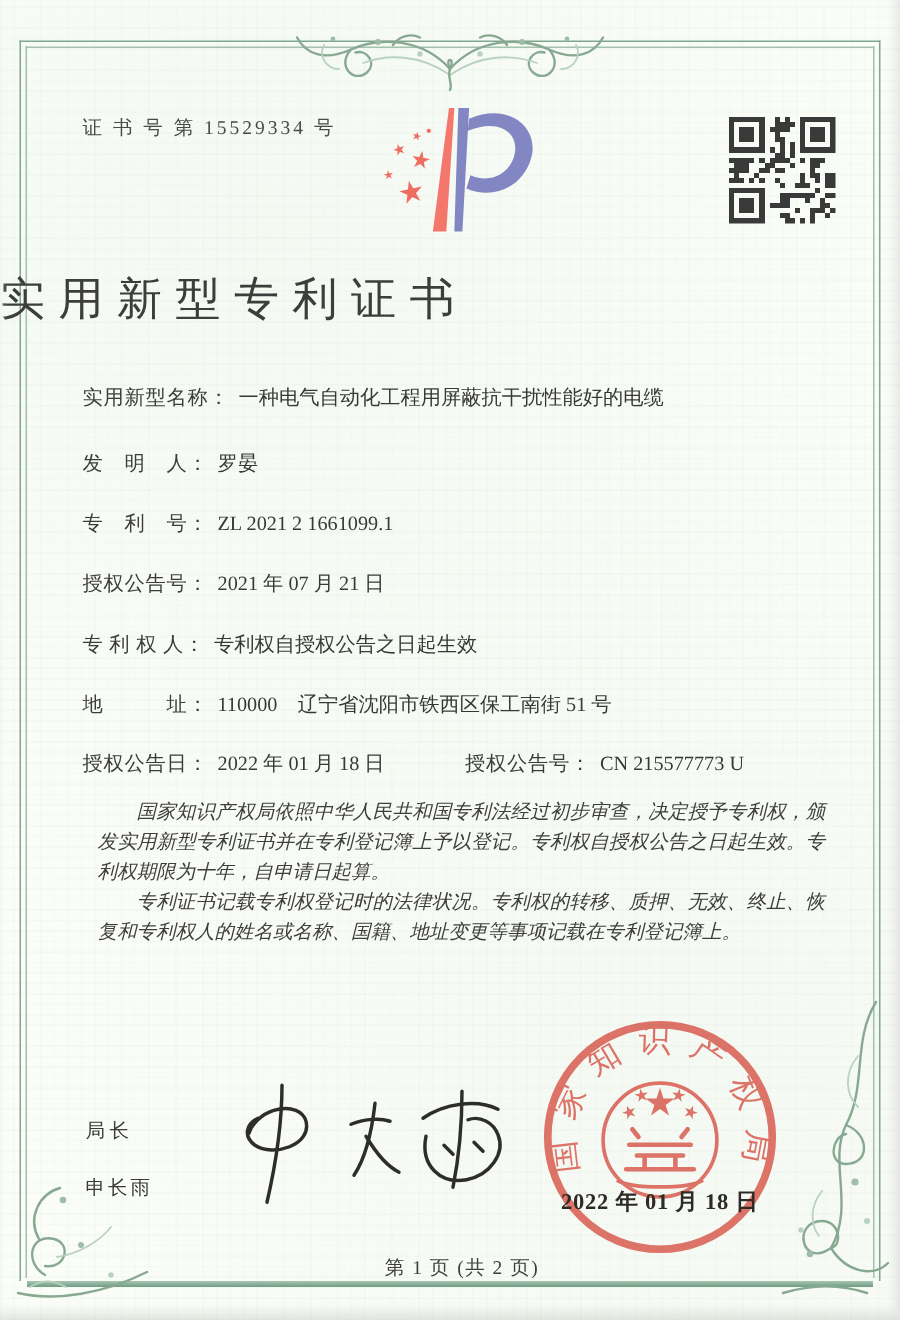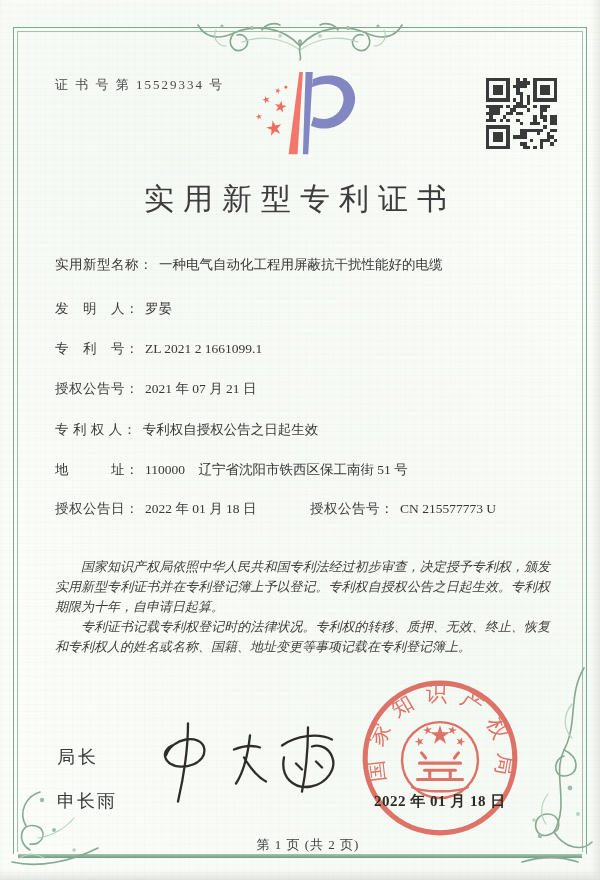--- a/index.html
+++ b/index.html
@@ -19,30 +19,30 @@
     border:1px solid #7fa690;border-bottom:none;}
   .frame-inner{position:absolute;left:17px;top:31px;right:17px;bottom:28px;
     border:1px solid #a3c1ad;border-bottom:none;}
   .bottom-rule{position:absolute;left:18px;right:18px;top:854px;height:4px;
     background:linear-gradient(#a8c6b2,#6f9c84);}
   .ornament{position:absolute;pointer-events:none;}
   .cert-no{position:absolute;left:55px;top:76px;font-size:13px;letter-spacing:2px;color:#4a4a4a;}
   .logo{position:absolute;left:238px;top:72px;width:128px;height:94px;}
   .qr{position:absolute;left:486px;top:78px;width:71px;height:71px;}
   .qr svg{width:100%;height:100%;}
-  .title{position:absolute;left:0;right:0;top:179px;text-align:center;
+  .title{position:absolute;left:0;right:0;top:179px;
     font-size:30px;letter-spacing:9px;color:#3d3d3d;font-weight:500;}
   .row{position:absolute;left:55px;right:48px;font-size:13.5px;line-height:1.4;}
   .row .label{letter-spacing:.5px;color:#3c3c3c;}
   .row .value{margin-left:6px;white-space:pre-wrap;color:#383838;text-align:center;}
   .grant-right{position:absolute;left:255px;top:0;}
-  .paras{position:absolute;left:55px;right:50px;top:531px;font-size:13px;line-height:20px;
-    text-align:justify;color:#3f3e3c;margin-top:26px;}
+  .paras{position:absolute;left:65px;right:50px;top:531px;font-size:13px;line-height:20px;
+    text-align:justify;color:#3f3e3c;}
   .paras p{margin:0;text-indent:2em;font-style:italic;}
-  .signer{position:absolute;left:57px;top:745px;font-size:18px;letter-spacing:3px;color:#3a3a3a;}
+  .signer{position:absolute;left:57px;top:745px;font-size:13px;letter-spacing:3px;color:#3a3a3a;}
   .signer .name{display:block;margin-top:20px;letter-spacing:2px;}
   .signature{position:absolute;left:148px;top:712px;width:200px;height:98px;}
   .seal{position:absolute;left:358px;top:676px;width:164px;height:164px;
     mix-blend-mode:multiply;opacity:.92;}
   .seal-date{position:absolute;left:374px;top:792px;font-size:15px;font-weight:700;
     letter-spacing:.5px;color:#2e2b27;}
   .footer{position:absolute;left:16px;right:0;top:836px;text-align:center;
     font-size:13px;letter-spacing:1px;color:#3e3e3e;}
   .g-stroke{fill:none;stroke:#87a991;stroke-width:1.6;stroke-linecap:round;}
   .g-stroke-light{fill:none;stroke:#b9d2c0;stroke-width:1.2;stroke-linecap:round;}

